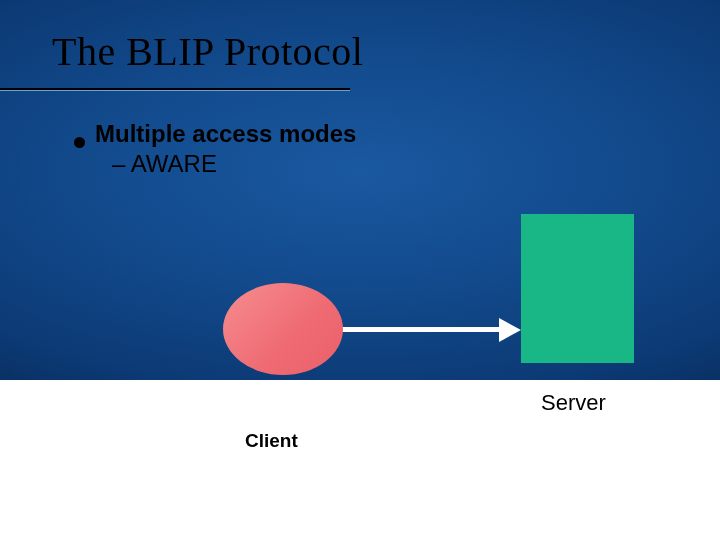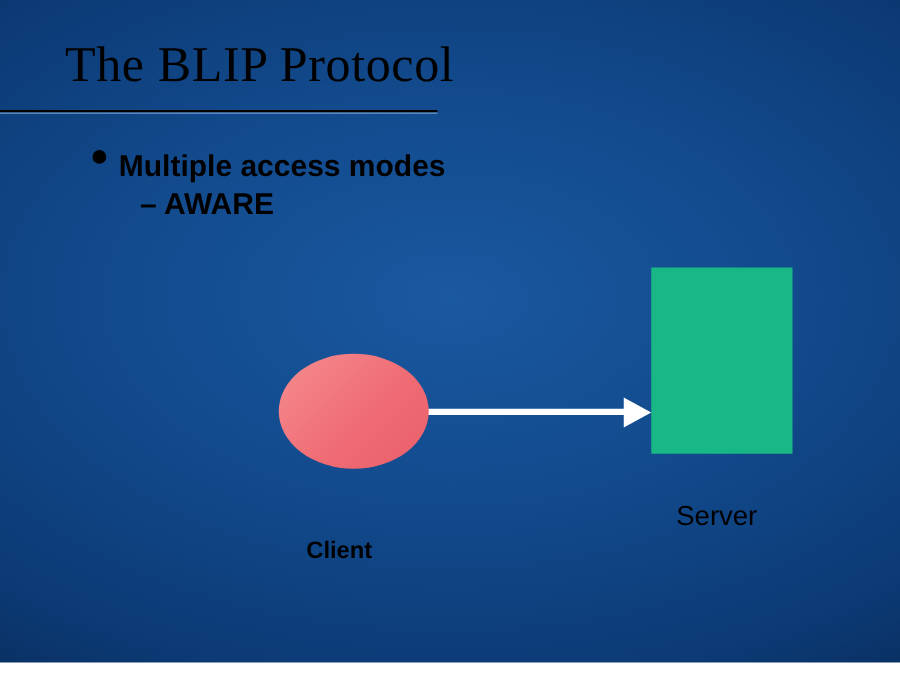--- a/index.html
+++ b/index.html
@@ -5,21 +5,21 @@
   html, body {
     margin: 0;
     padding: 0;
     width: 720px;
     height: 540px;
     overflow: hidden;
     font-family: Arial, Helvetica, sans-serif;
   }
   .slide {
     width: 720px;
-    height: 530px;
+    height: 380px;
     background: radial-gradient(ellipse 110% 90% at 50% 45%, #1a58a0 0%, #124a8c 35%, #0c3a75 65%, #072a58 85%, #051f45 100%);
     position: relative;
     color: #000;
     box-sizing: border-box;
   }
   .title {
     position: absolute;
     top: 28px;
     left: 52px;
     font-family: "Times New Roman", Times, serif;
@@ -34,40 +34,40 @@
     width: 350px;
     height: 0;
     border-top: 2px solid #000;
     border-bottom: 1px solid #6fa0d4;
   }
   .bullet-row {
     position: absolute;
     top: 120px;
     left: 74px;
     display: flex;
-    align-items: flex-start;
+    align-items: flex-end;
     color: #000;
     font-size: 24px;
     font-weight: bold;
   }
   .bullet-dot {
     width: 11px;
     height: 11px;
     background: #000;
     border-radius: 50%;
     margin-right: 10px;
     flex: 0 0 auto;
   }
   .sub-bullet {
     position: absolute;
     top: 150px;
     left: 112px;
     color: #000;
     font-size: 24px;
-    font-weight: bold;
+    font-weight: normal;
   }
   
   .client-circle {
     position: absolute;
     top: 283px;
     left: 223px;
     width: 120px;
     height: 92px;
     background: linear-gradient(135deg, #f58d8f 0%, #ef6a73 60%, #e9606a 100%);
     border-radius: 50%;
@@ -84,21 +84,21 @@
   .server-rect {
     position: absolute;
     top: 214px;
     left: 521px;
     width: 113px;
     height: 149px;
     background: #19b785;
   }
   .server-label {
     position: absolute;
-    top: 400px;
+    top: 390px;
     left: 541px;
     font-size: 22px;
     color: #000;
   }
   .arrow {
     position: absolute;
     top: 325px;
     left: 293px;
     width: 228px;
     height: 10px;

